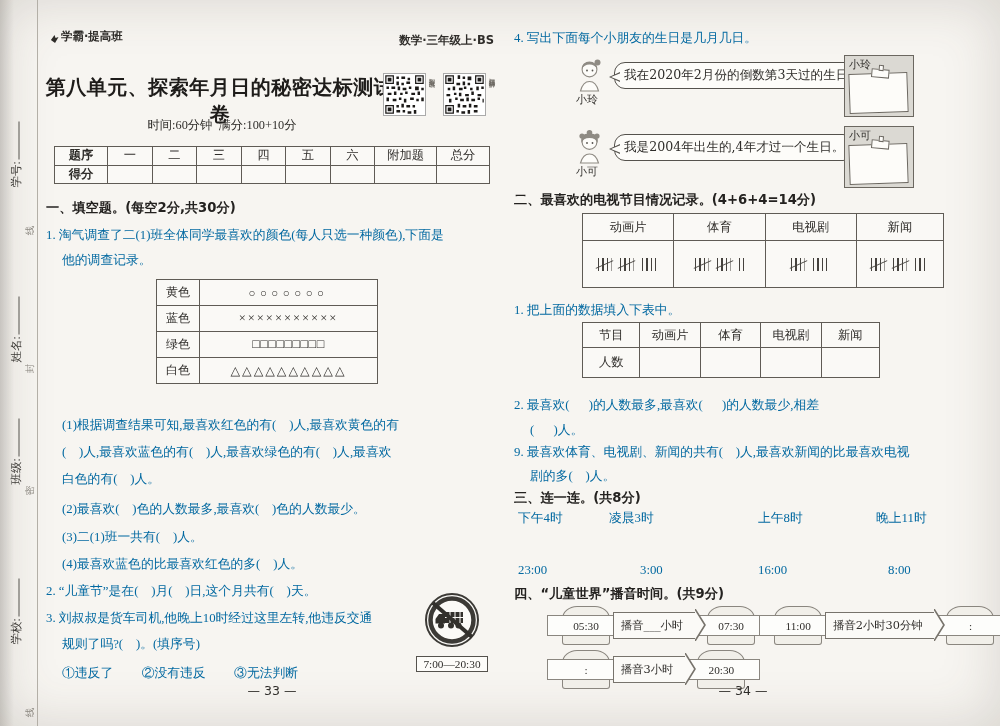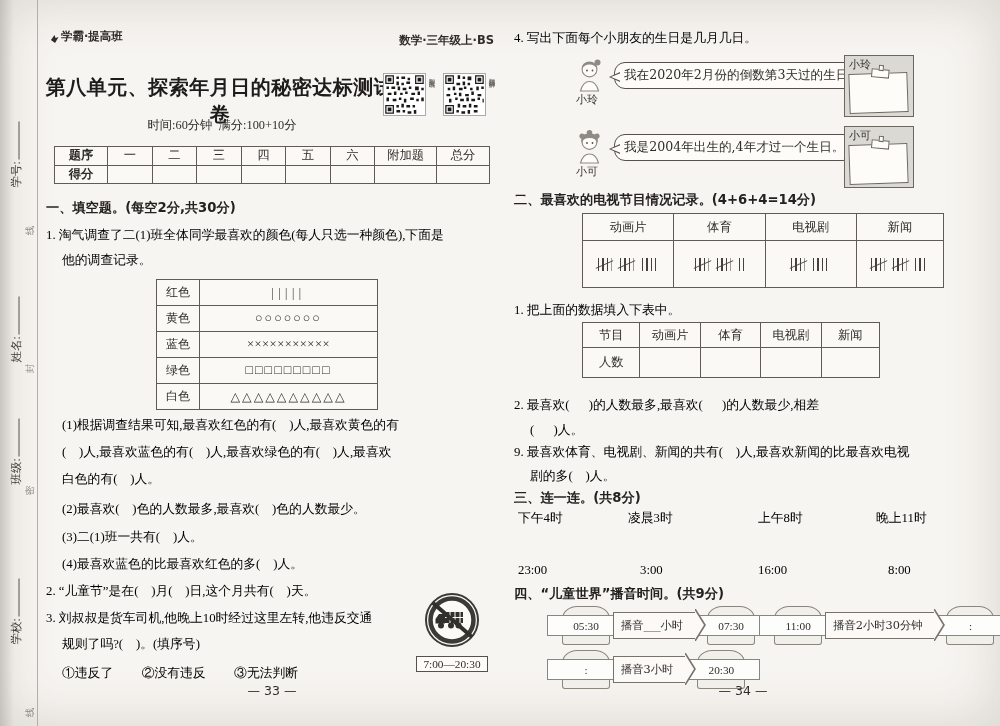--- a/index.html
+++ b/index.html
@@ -5,21 +5,21 @@
   html,body{margin:0;padding:0;}
   body{width:1000px;height:726px;background:#d8d5d0;}
   .paper{position:absolute;left:0;top:0;width:1000px;height:726px;background:#f7f5f1;
          box-shadow:inset 0 0 55px rgba(75,68,58,.18);overflow:hidden;
          font-family:"Liberation Serif",serif;color:#2f2d2a;}
   .paper::before{content:"";position:absolute;left:0;top:0;bottom:0;width:14px;
          background:linear-gradient(90deg,rgba(60,55,48,.18),rgba(60,55,48,0));pointer-events:none;}
   .page{position:absolute;top:0;height:726px;}
   .pageL{left:44px;width:456px;}
   .pageR{left:512px;width:462px;}
-  .t{position:absolute;white-space:pre;font-size:12.8px;line-height:1.35;color:#000000;}
+  .t{position:absolute;white-space:pre;font-size:12.8px;line-height:1.35;color:#0369a1;}
   .h{position:absolute;white-space:pre;font-family:"DejaVu Sans",sans-serif;font-weight:700;font-size:13.2px;color:#242220;}
   .k{font-family:"DejaVu Serif",serif;}
   
   .bindline{position:absolute;left:37px;top:0;bottom:0;border-left:1px solid #b3afa7;}
   .vlab{position:absolute;left:-22px;width:76px;text-align:center;transform:rotate(-90deg);
         font-size:11.5px;color:#3a3834;white-space:nowrap;}
   .vlab .u{display:inline-block;width:38px;border-bottom:1px solid #55524d;height:10px;margin-left:2px;}
   .seal{position:absolute;left:26px;font-size:9.5px;color:#8a867f;transform:rotate(-90deg);}
   
   .brand{position:absolute;left:6px;top:29px;font-family:"DejaVu Sans",sans-serif;font-weight:700;font-size:11.5px;display:flex;align-items:flex-end;gap:2px;}
@@ -160,24 +160,20 @@
       </tr>
     </tbody>
       </table>
 
     <div class="h" style="left:2px;top:199px">一、填空题。(每空2分,共30分)</div>
     <div class="t" style="left:2px;top:227px">1. 淘气调查了二(1)班全体同学最喜欢的颜色(每人只选一种颜色),下面是</div>
     <div class="t" style="left:18px;top:252px">他的调查记录。</div>
 
     <table class="tb survey">
       <tbody>
-          <tr>
-            <td class="lab k">红色</td>
-            <td class="mk">|||||</td>
-          </tr>
       <tr>
             <td class="lab k">黄色</td>
             <td class="mk">○○○○○○○</td>
           </tr>
       <tr>
             <td class="lab k">蓝色</td>
             <td class="mk">×××××××××××</td>
           </tr>
       <tr>
             <td class="lab k">绿色</td>
@@ -300,21 +296,21 @@
     </tbody>
       </table>
 
     <div class="t" style="left:2px;top:397px">2. 最喜欢(      )的人数最多,最喜欢(      )的人数最少,相差</div>
     <div class="t" style="left:18px;top:422px">(      )人。</div>
     <div class="t" style="left:2px;top:444px">9. 最喜欢体育、电视剧、新闻的共有(    )人,最喜欢新闻的比最喜欢电视</div>
     <div class="t" style="left:18px;top:468px">剧的多(    )人。</div>
 
     <div class="h" style="left:2px;top:489px">三、连一连。(共8分)</div>
     <div class="t" style="left:6px;top:510px">下午4时</div>
-    <div class="t" style="left:116px;top:510px">凌晨3时</div>
+    <div class="t" style="left:97px;top:510px">凌晨3时</div>
     <div class="t" style="left:246px;top:510px">上午8时</div>
     <div class="t" style="left:364px;top:510px">晚上11时</div>
     <div class="t" style="left:6px;top:562px">23:00</div>
     <div class="t" style="left:128px;top:562px">3:00</div>
     <div class="t" style="left:246px;top:562px">16:00</div>
     <div class="t" style="left:376px;top:562px">8:00</div>
 
     <div class="h" style="left:2px;top:585px">四、“儿童世界”播音时间。(共9分)</div>
 
     <div class="brow" style="left:50px;top:606px">

